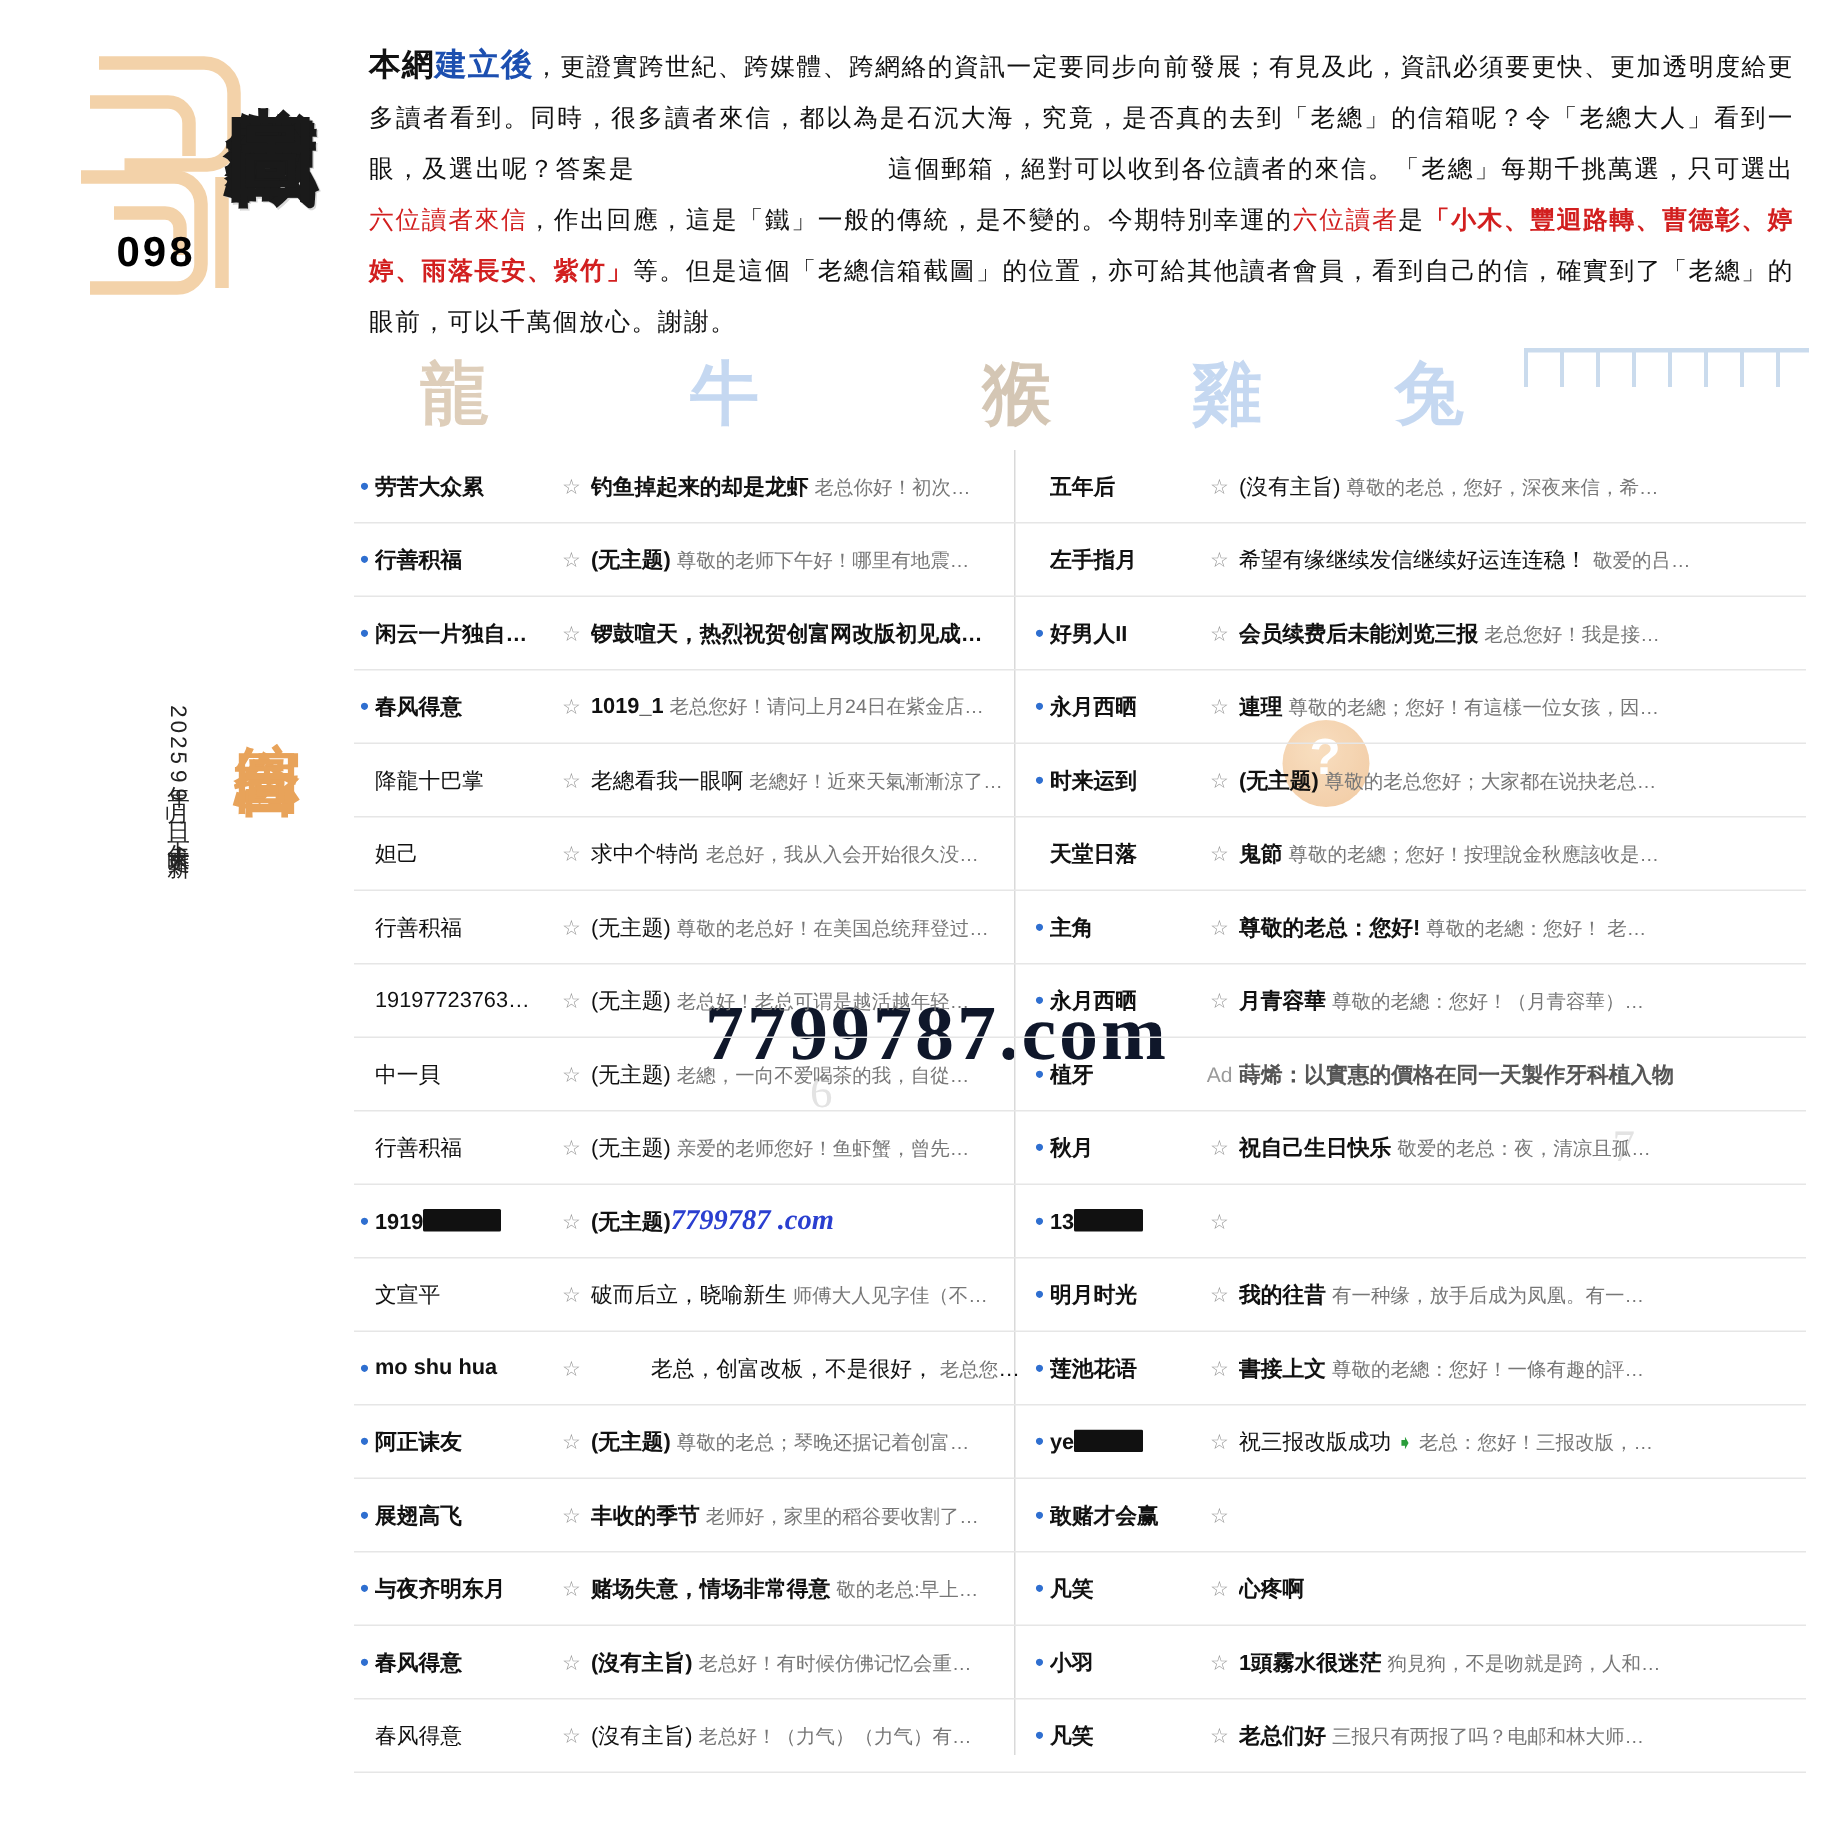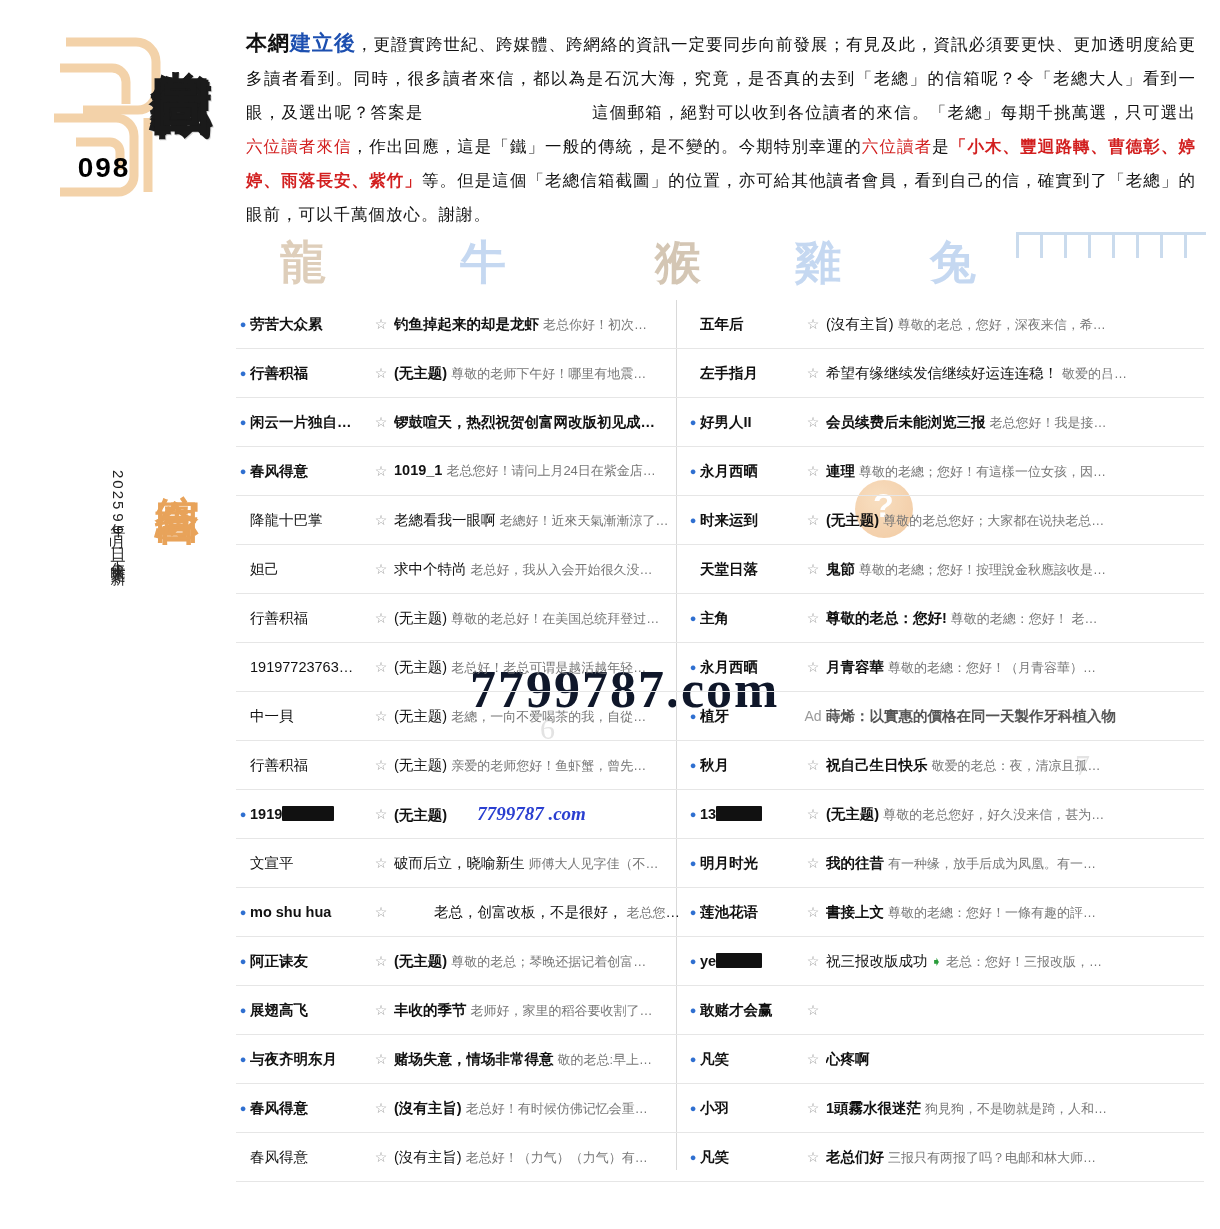--- a/index.html
+++ b/index.html
@@ -263,21 +263,21 @@
       <div class="row">
         <span class="dot off">●</span>
         <span class="author">行善积福</span>
         <span class="star">☆</span>
         <span class="subj"><span class="t" style="font-weight: normal;">(无主题)</span><span class="snip">亲爱的老师您好！鱼虾蟹，曾先…</span></span>
       </div>
       <div class="row">
         <span class="dot">●</span>
         <span class="author bold">1919<span class="redact w1"></span></span>
         <span class="star">☆</span>
-        <span class="subj"><span class="t" style="font-weight: bold;">(无主题)</span><span class="sitemark" style="margin-left: 30px;">7799787 .com</span></span>
+        <span class="subj"><span class="t" style="font-weight: bold;">(无主题)</span><span class="sitemark" style="">7799787 .com</span></span>
       </div>
       <div class="row">
         <span class="dot off">●</span>
         <span class="author">文宣平</span>
         <span class="star">☆</span>
         <span class="subj"><span class="t" style="font-weight: normal;">破而后立，晓喻新生</span><span class="snip">师傅大人见字佳（不…</span></span>
       </div>
       <div class="row">
         <span class="dot">●</span>
         <span class="author bold">mo shu hua</span>
@@ -373,21 +373,20 @@
       <div class="row">
         <span class="dot">●</span>
         <span class="author bold">秋月</span>
         <span class="star">☆</span>
         <span class="subj"><span class="t" style="font-weight: bold;">祝自己生日快乐</span><span class="snip">敬爱的老总：夜，清凉且孤…</span></span>
       </div>
       <div class="row">
         <span class="dot">●</span>
         <span class="author bold">13<span class="redact w2"></span></span>
         <span class="star">☆</span>
-        <span class="subj"><span class="t" style="font-weight: bold;">(无主题)</span><span class="snip">尊敬的老总您好，好久没来信，甚为…</span></span>
       </div>
       <div class="row">
         <span class="dot">●</span>
         <span class="author bold">明月时光</span>
         <span class="star">☆</span>
         <span class="subj"><span class="t" style="font-weight: bold;">我的往昔</span><span class="snip">有一种缘，放手后成为凤凰。有一…</span></span>
       </div>
       <div class="row">
         <span class="dot">●</span>
         <span class="author bold">莲池花语</span>

